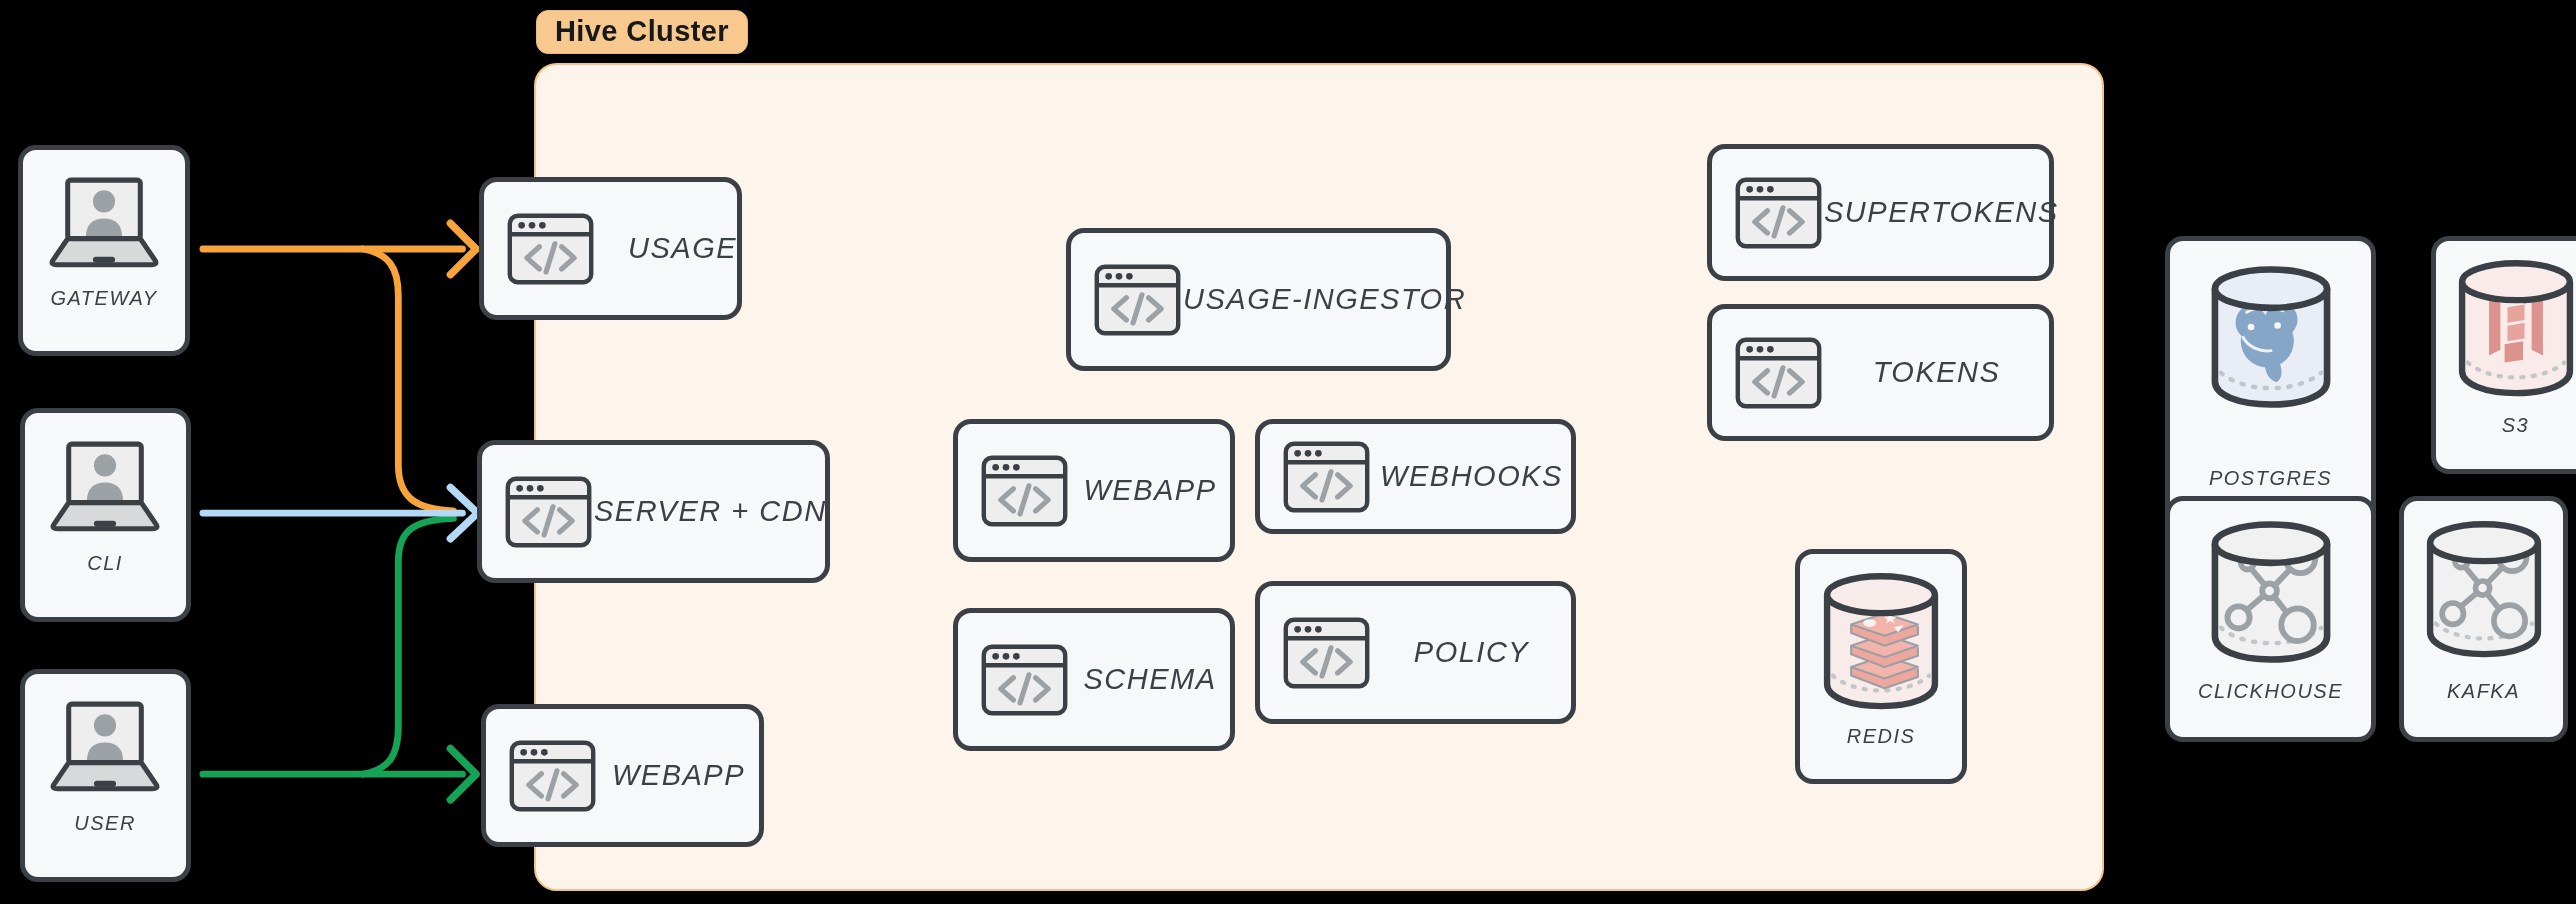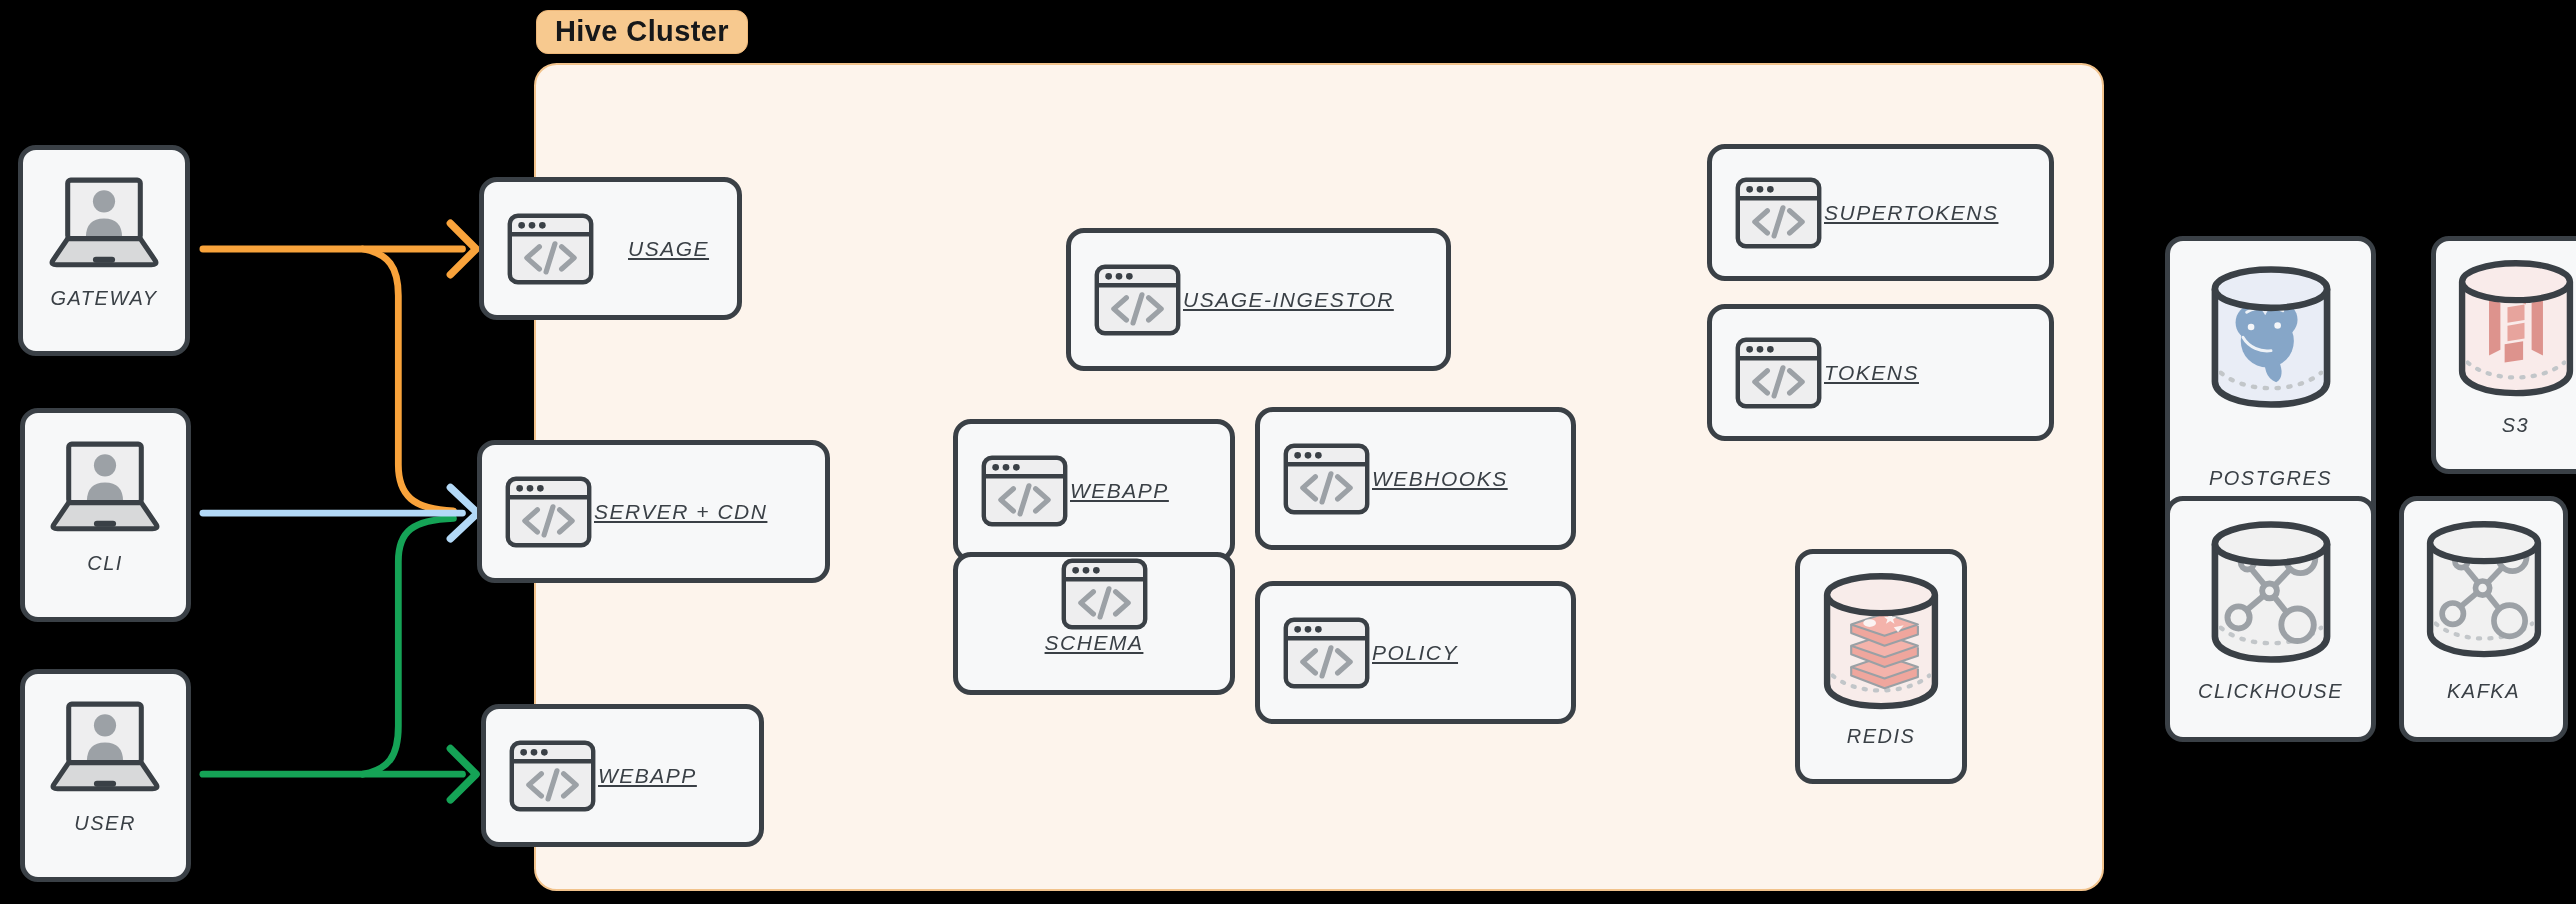--- a/index.html
+++ b/index.html
@@ -59,24 +59,23 @@
   
   .card{
     position:absolute;background:var(--node-fill);
     border:5.3px solid var(--node-border);border-radius:18px;
     box-sizing:border-box;
   }
   
   .svc{display:flex;align-items:center;}
   .svc .ic{flex:0 0 auto;width:91px;height:74px;margin-left:21px;}
   .svc .lbl{
-    flex:1 1 auto;
-    font-style:italic;font-size:21px;letter-spacing:1.5px;color:var(--text);
+    flex:1 1 auto;text-align:center;
+    font-style:italic;font-size:29px;letter-spacing:1.5px;color:var(--text);
     white-space:nowrap;
-    text-decoration:underline;
   }
   
   .vcard .ic{position:absolute;left:50%;transform:translateX(-50%);}
   .vcard .lbl{
     position:absolute;left:0;right:0;text-align:center;
     font-style:italic;font-size:20px;letter-spacing:1.5px;color:var(--text);
     white-space:nowrap;
   }
   .actor .ic{top:13%;width:121px;height:97px;}
   .actor .lbl{top:68%;}
@@ -249,27 +248,27 @@
           <use href="#sym-codewin"></use>
         </svg></span>
     <span class="lbl">USAGE-INGESTOR</span>
   </div>
   <div class="card svc" style="left:953px;top:419px;width:282px;height:143px;">
     <span class="ic"><svg width="91" height="74" viewBox="0 0 120 98">
           <use href="#sym-codewin"></use>
         </svg></span>
     <span class="lbl">WEBAPP</span>
   </div>
-  <div class="card svc" style="left:1255px;top:407px;width:321px;height:143px;">
+  <div class="card svc" style="left:1255px;top:419px;width:321px;height:115px;">
     <span class="ic"><svg width="91" height="74" viewBox="0 0 120 98">
           <use href="#sym-codewin"></use>
         </svg></span>
     <span class="lbl">WEBHOOKS</span>
   </div>
-  <div class="card svc" style="left:953px;top:552px;width:282px;height:143px;flex-direction:column;">
+  <div class="card svc" style="left:953px;top:608px;width:282px;height:143px;">
     <span class="ic"><svg width="91" height="74" viewBox="0 0 120 98">
           <use href="#sym-codewin"></use>
         </svg></span>
     <span class="lbl">SCHEMA</span>
   </div>
   <div class="card svc" style="left:1255px;top:581px;width:321px;height:143px;">
     <span class="ic"><svg width="91" height="74" viewBox="0 0 120 98">
           <use href="#sym-codewin"></use>
         </svg></span>
     <span class="lbl">POLICY</span>

